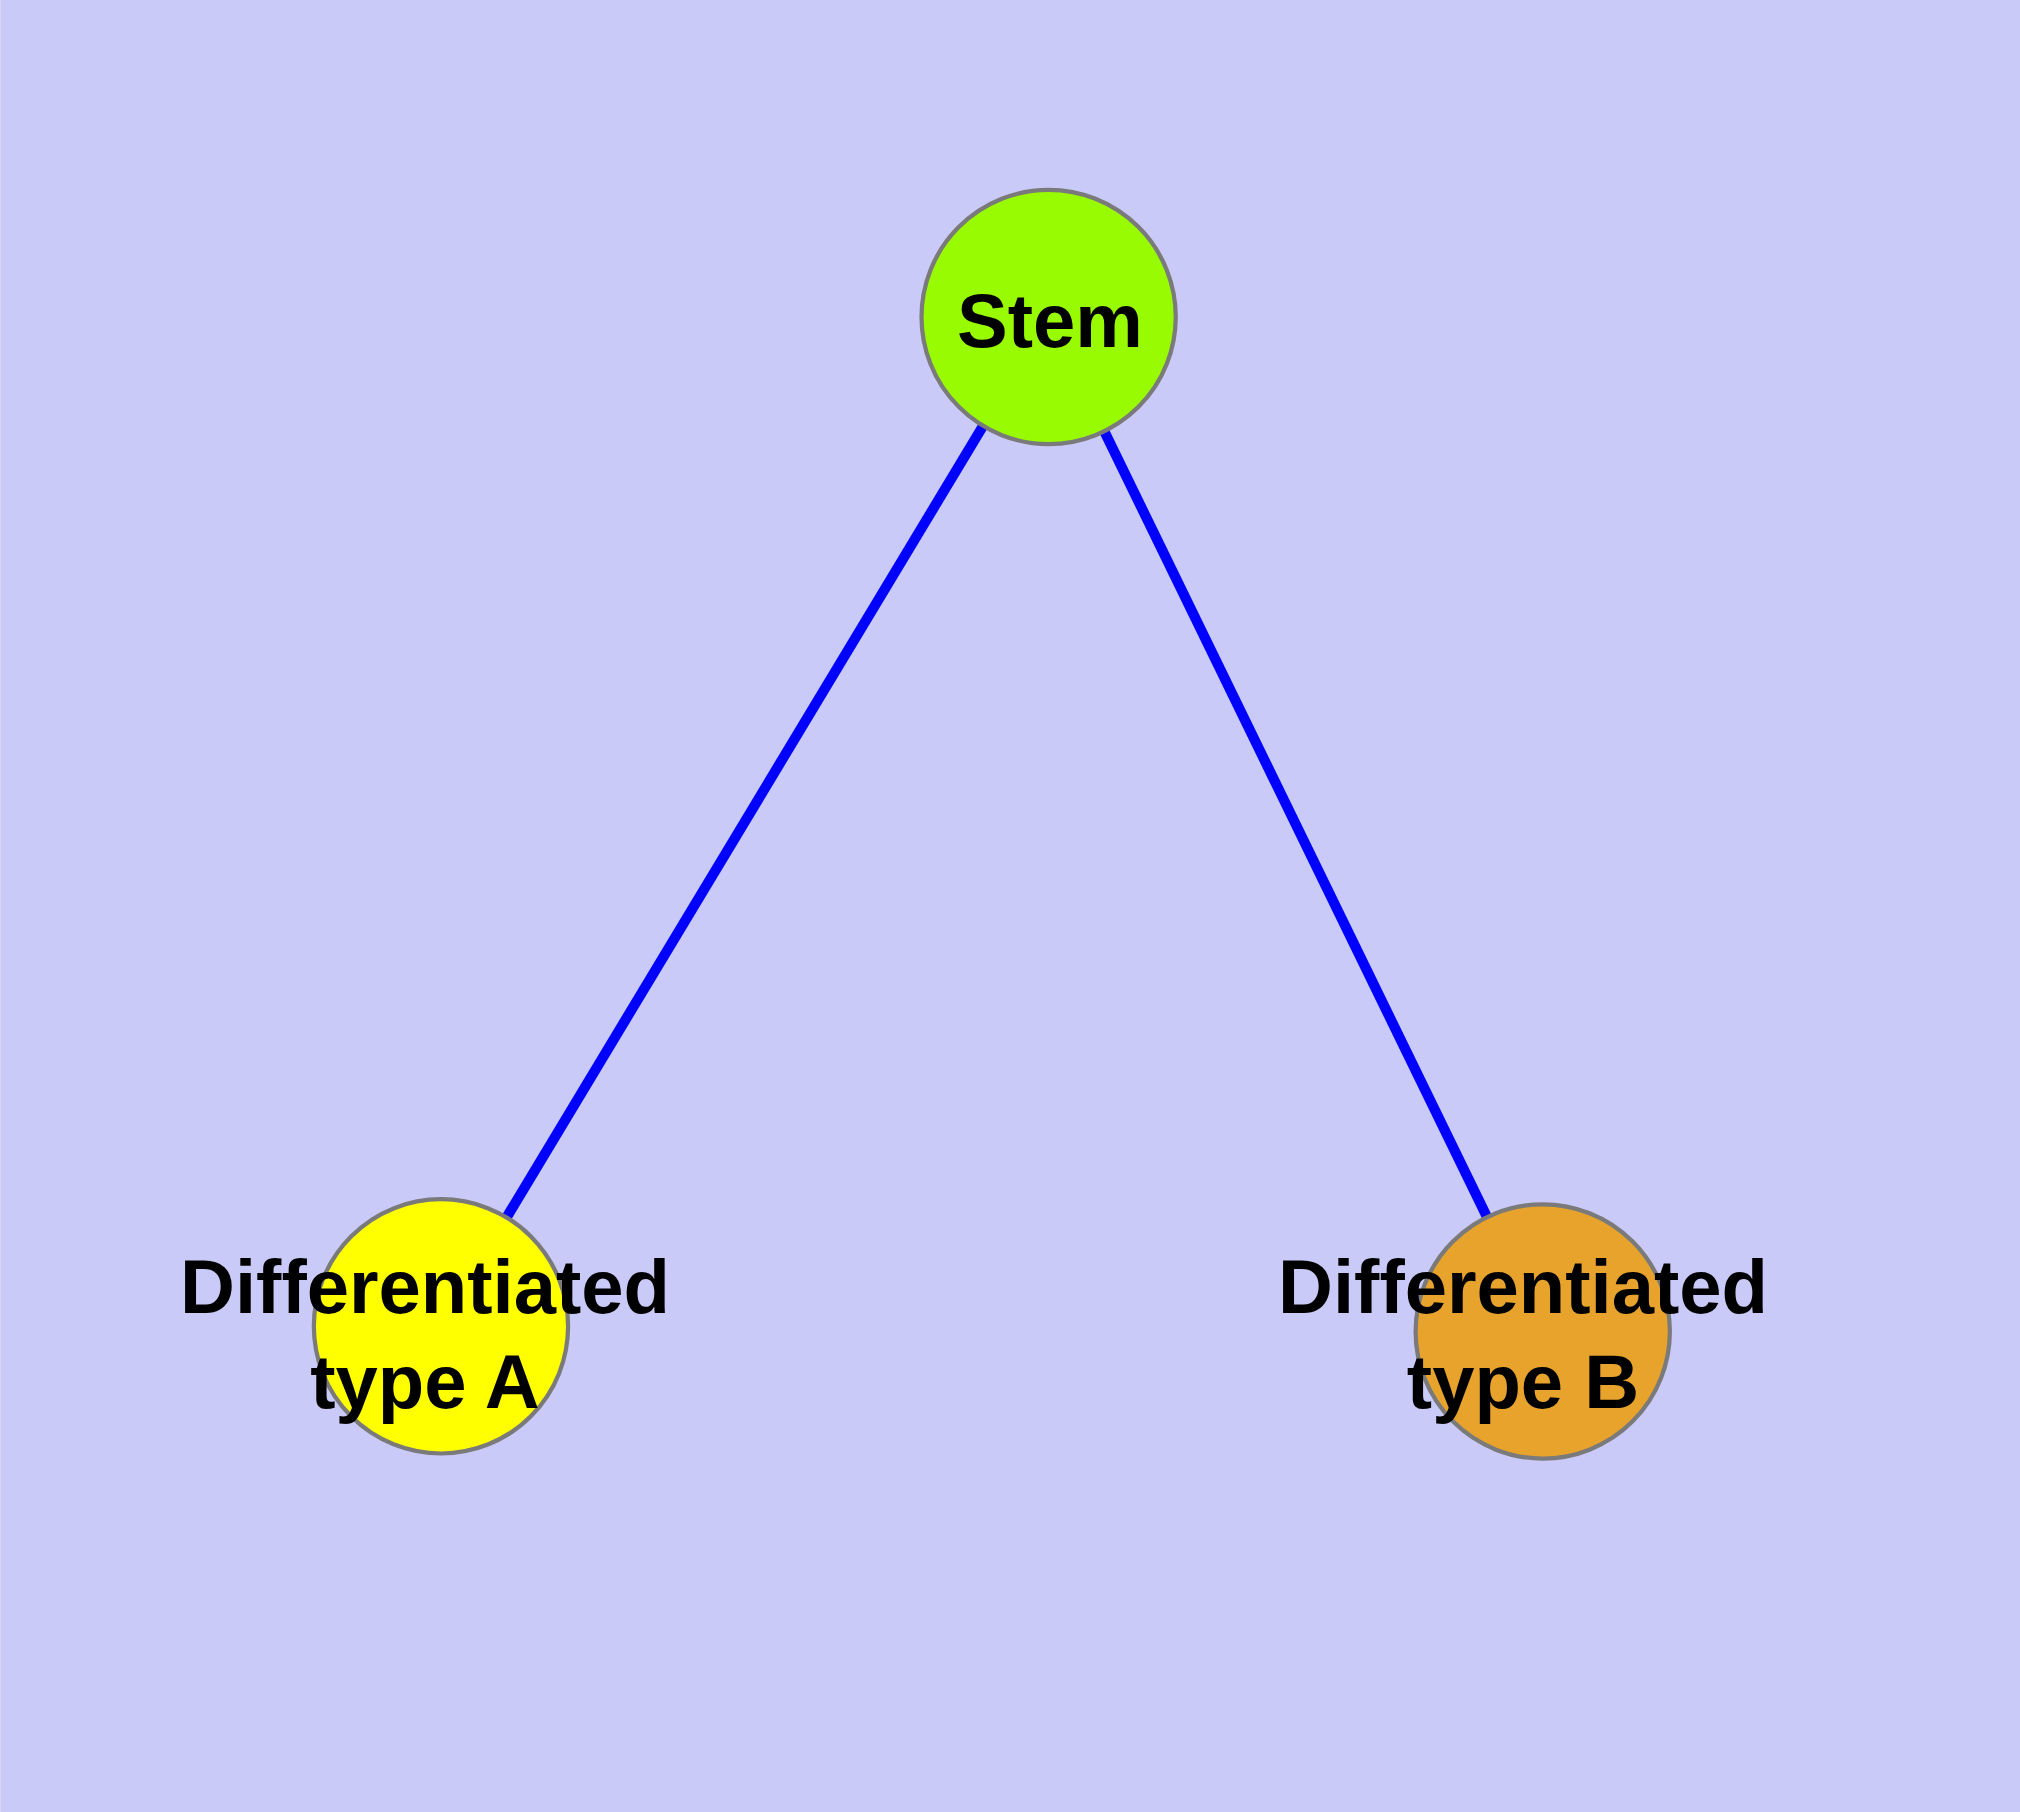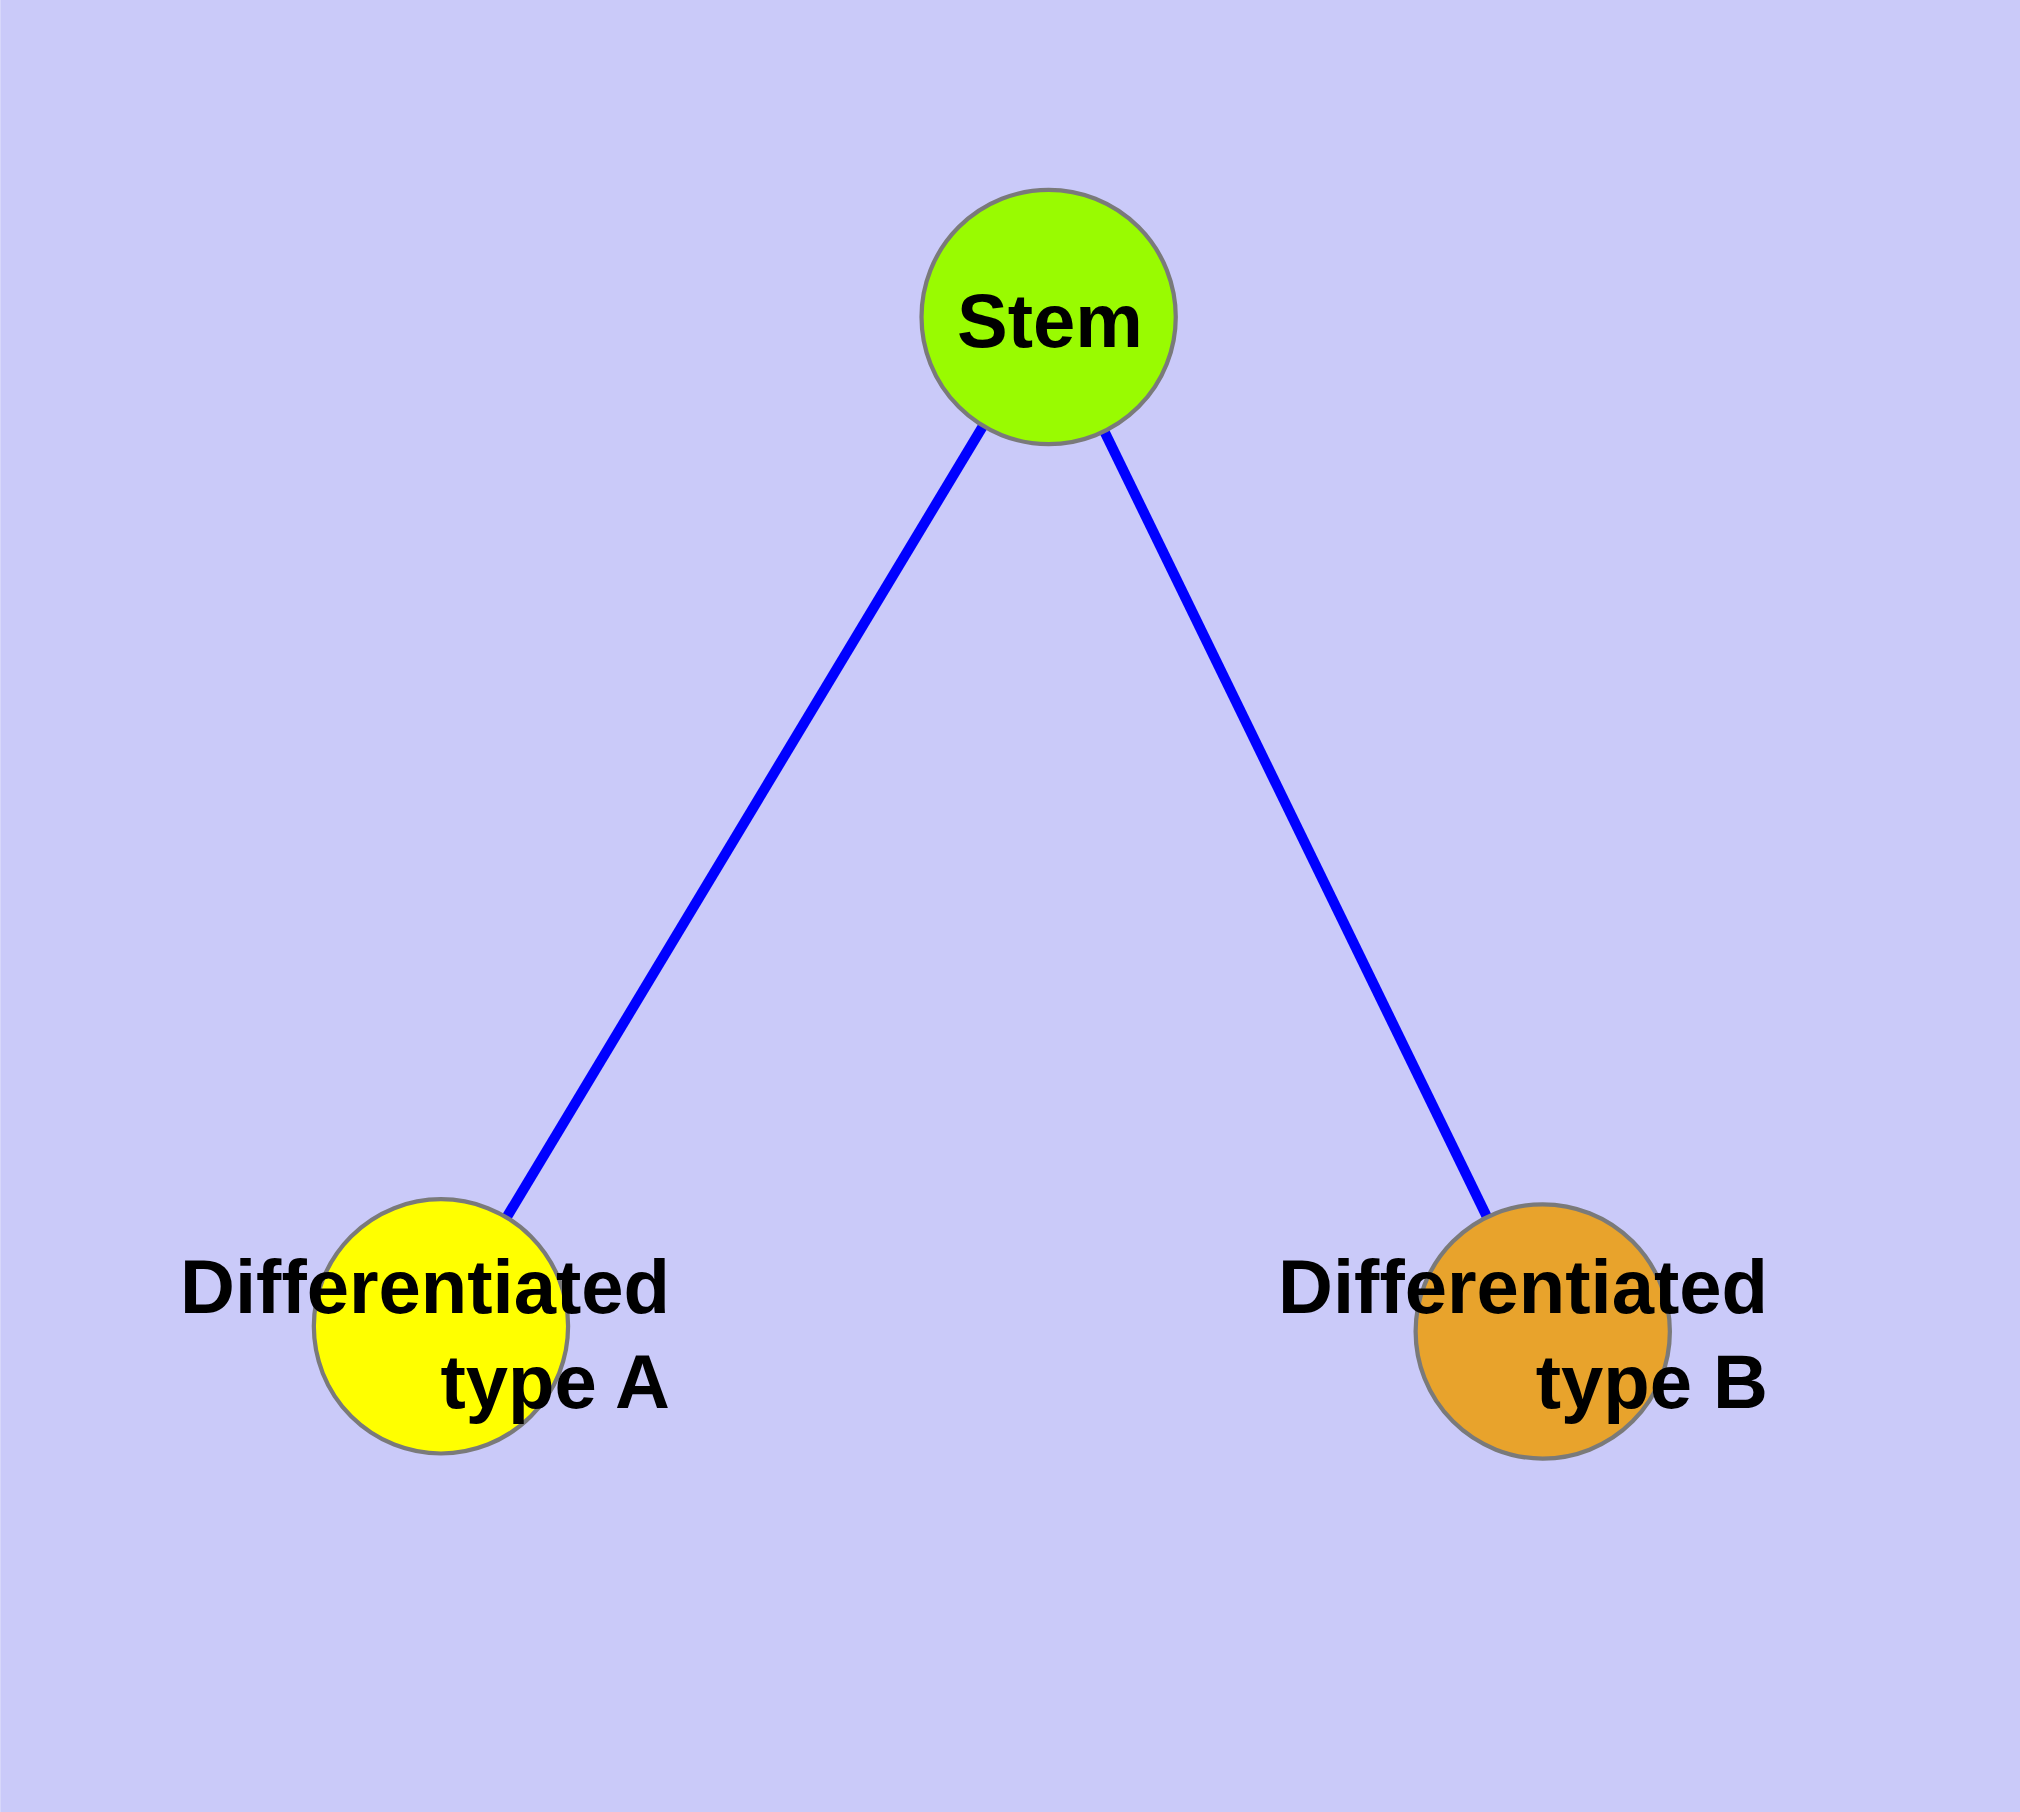--- a/index.html
+++ b/index.html
@@ -22,21 +22,21 @@
     height: 1812px;
     display: block;
   }
   .node-label {
     position: absolute;
     transform: translate(-50%, -50%);
     color: #000000;
     font-weight: bold;
     font-size: 76px;
     line-height: 95px;
-    text-align: right;
+    text-align: center;
     white-space: pre-line;
     letter-spacing: 0;
   }
   #stem-label  { left: 1050px; top: 320px; }
   #type-a-label { left: 425px;  top: 1334px; }
   #type-b-label { left: 1523px; top: 1334px; }
 </style>
 </head>
 <body>
 

